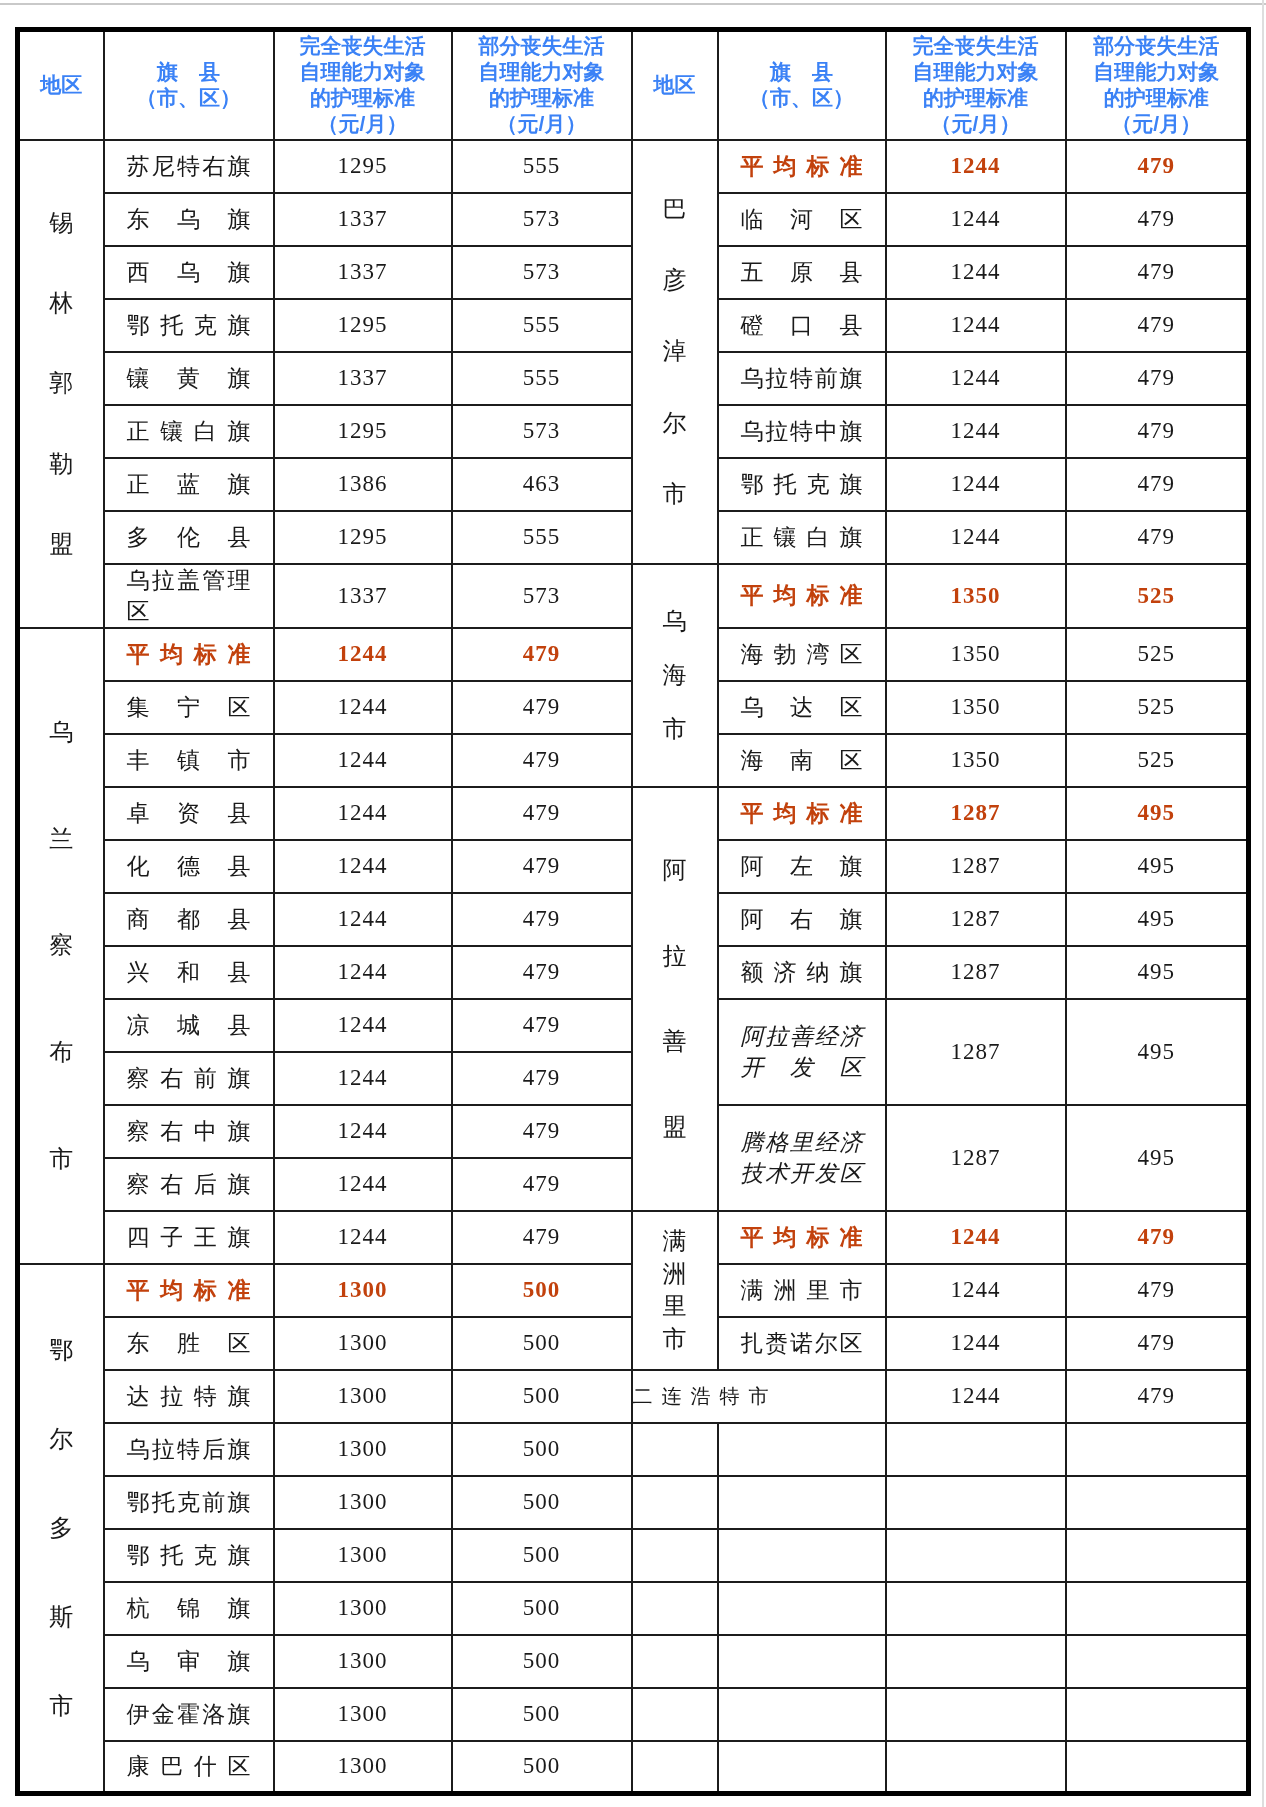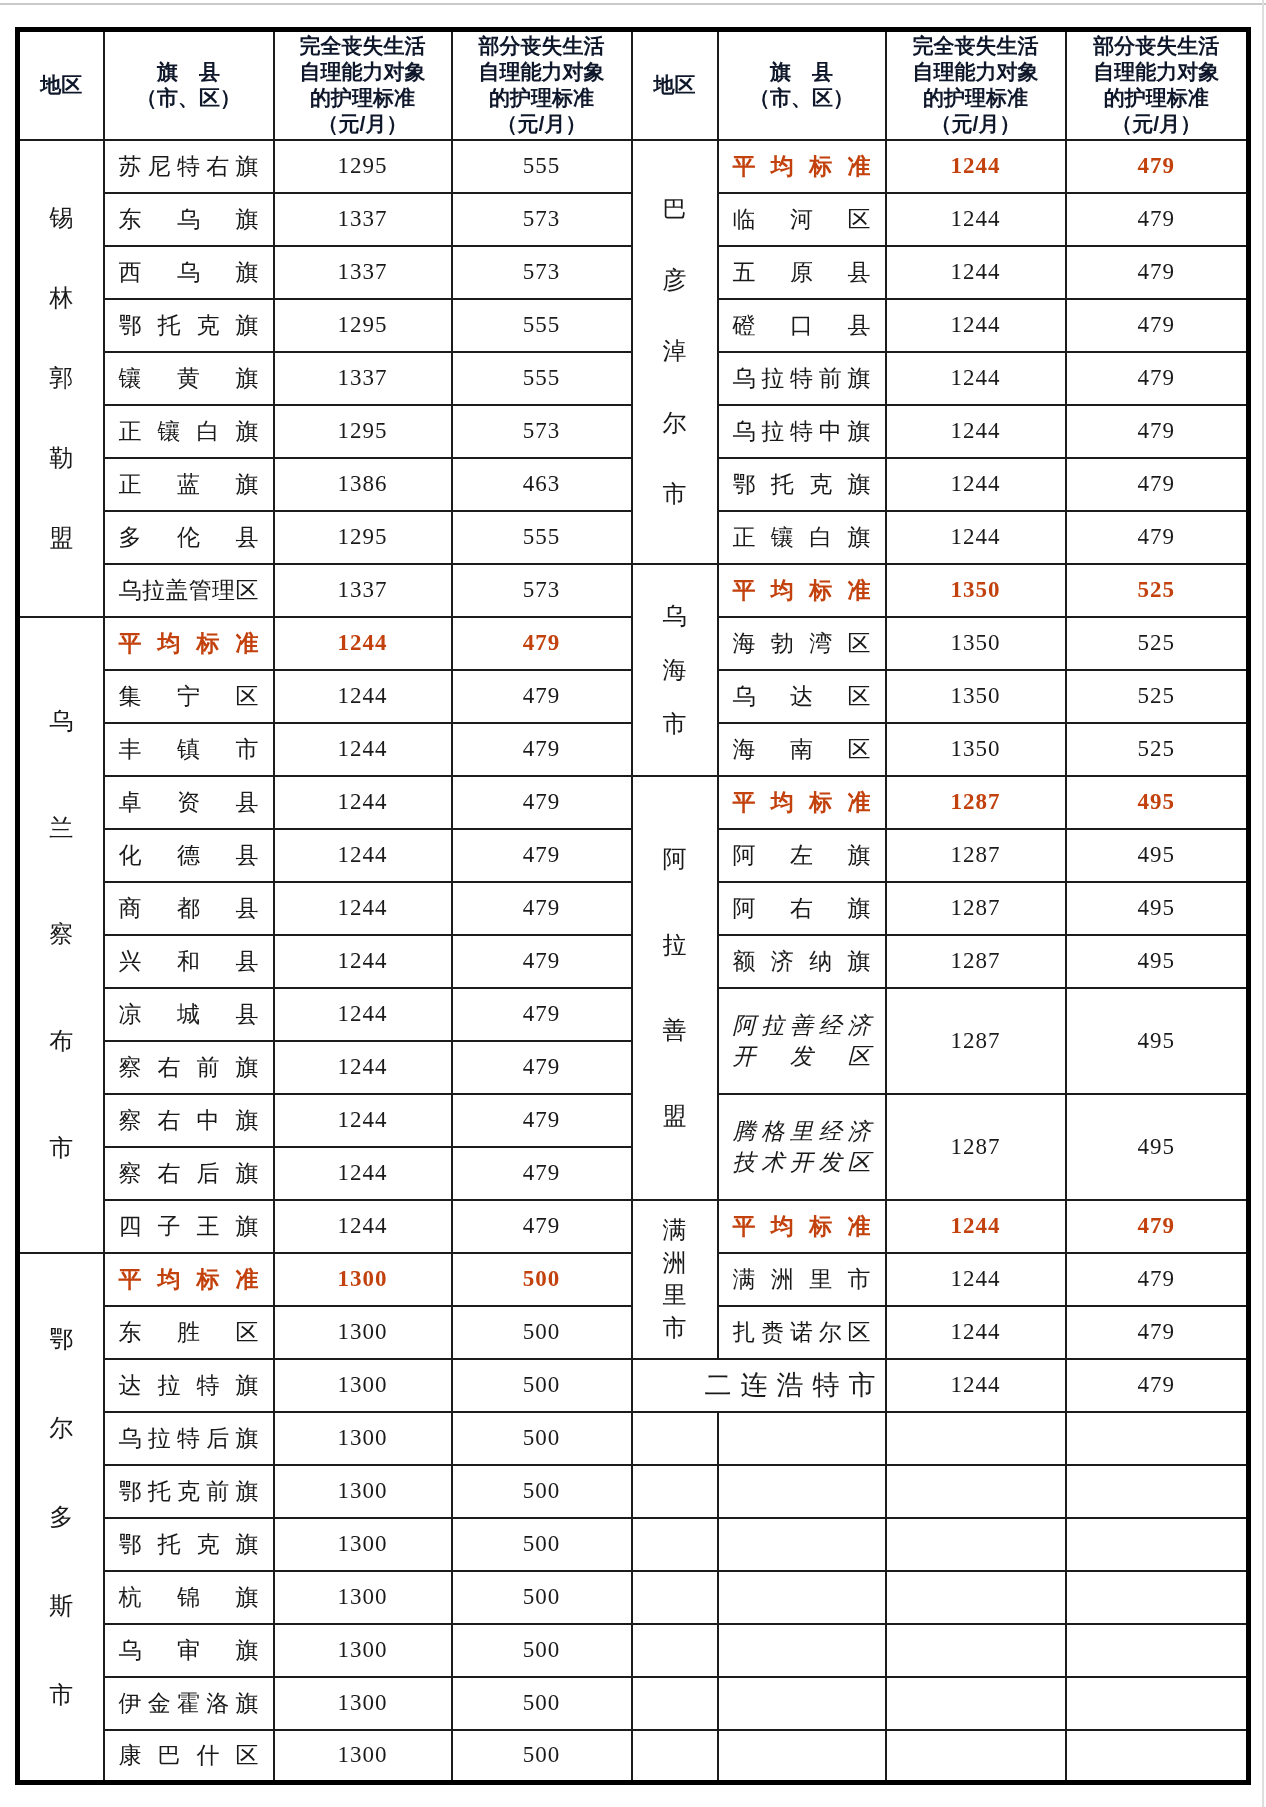--- a/index.html
+++ b/index.html
@@ -38,27 +38,27 @@
     vertical-align: middle;
   }
   .care thead tr { height: 110px; }
   .care tbody tr { height: 53px; }
   .care th {
     font-family: "Liberation Sans", "DejaVu Sans", sans-serif;
     font-weight: 700;
     font-size: 21px;
     line-height: 26px;
     text-align: center;
-    color: #0f172a;
+    color: #3b82f6;
   }
   td.county {
     font-size: 23px;
     text-align: justify;
     text-align-last: justify;
-    padding: 0 14px;
+    padding: 0 22px;
     border-radius: 24px;
   }
   td.county .jline {
     text-align: justify;
     text-align-last: justify;
     line-height: 31px;
     font-style: italic;
   }
   td.num {
     font-size: 23px;
@@ -69,22 +69,22 @@
   td.region { text-align: center; }
   .vstack {
     display: flex;
     flex-direction: column;
     justify-content: space-evenly;
     align-items: center;
     font-size: 24px;
     line-height: 24px;
   }
   td.merged {
-    text-align: right;
-    font-size: 27px;
+    text-align: left;
+    font-size: 20px;
     letter-spacing: 9px;
   }
   td.emptycell { background: #fff; }
 </style>
 </head>
 <body>
 
 <div class="scan-line-top"></div>
 <div class="scan-line-right"></div>
 

